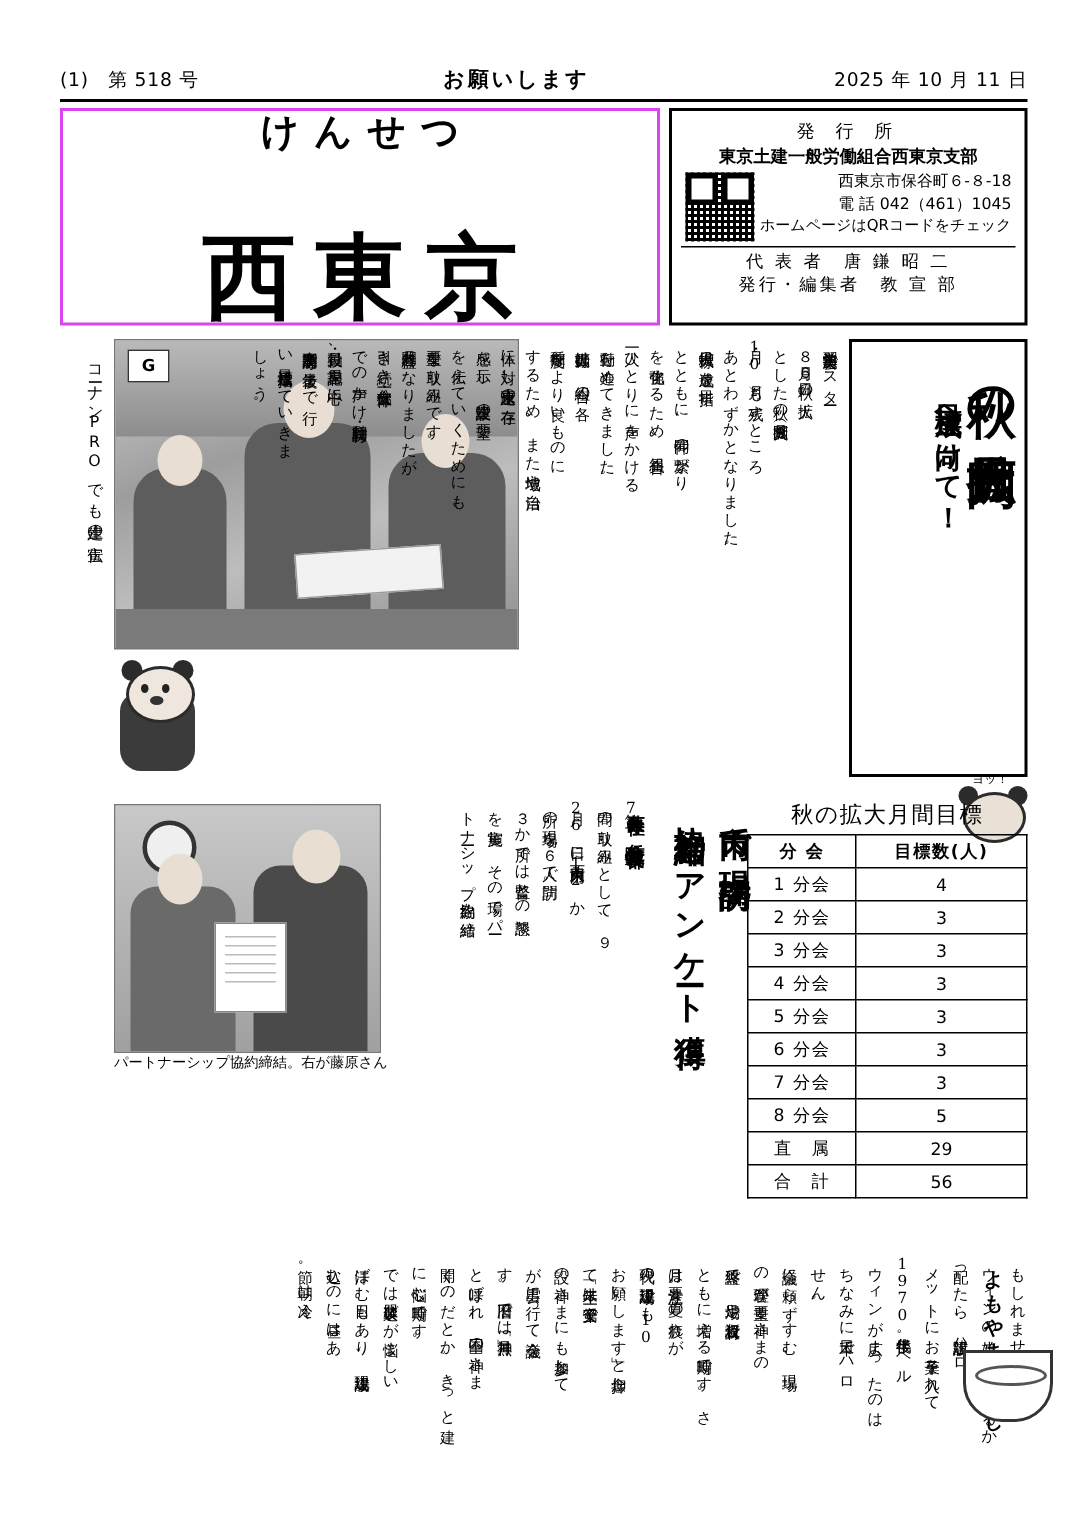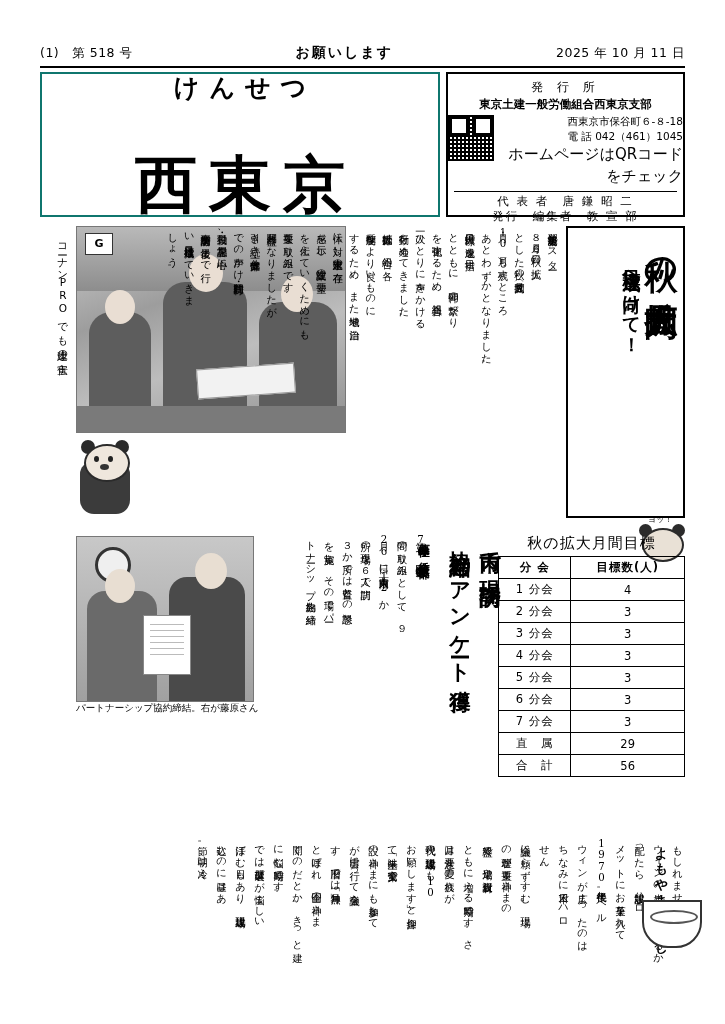--- a/index.html
+++ b/index.html
@@ -19,21 +19,21 @@
     font-size:12.5px;
   }
   .topline .left{letter-spacing:0.5px;}
   .topline .center{font-weight:bold;font-size:14px;letter-spacing:2px;}
   .topline .right{letter-spacing:0.5px;}
   .hr-top{position:absolute;left:40px;top:66px;width:645px;height:2px;background:#000;}
 
   
   .masthead{
     position:absolute;left:40px;top:72px;width:400px;height:145px;
-    border:2px solid #0f766e;box-sizing:border-box;
+    border:2px solid #d946ef;box-sizing:border-box;
     display:flex;flex-direction:column;align-items:center;justify-content:center;gap:48px;
   }
   .mast-kana{
     font-family:"DejaVu Serif", serif;
     font-size:25px;letter-spacing:10px;font-weight:bold;margin-left:10px;
   }
   .mast-main{
     font-family:"DejaVu Serif", serif;
     font-size:62px;font-weight:bold;letter-spacing:12px;margin-left:12px;line-height:1.05;
   }
@@ -226,21 +226,21 @@
   </div>
 
   <div class="pubbox">
     <div class="ttl">発 行 所</div>
     <div class="org">東京土建一般労働組合西東京支部</div>
     <div class="rowline">
       <div class="qr"></div>
       <div class="addr">
         <div>西東京市保谷町６‐８‐18</div>
         <div>電 話 042（461）1045</div>
-        <div style="font-size:15px">ホームページはQRコードをチェック</div>
+        <div style="font-size:10px">ホームページはQRコードをチェック</div>
       </div>
     </div>
     <div class="divline"></div>
     <div class="rep">代 表 者　唐 鎌 昭 二</div>
     <div class="edi">発行・編集者　教 宣 部</div>
   </div>
 
   <div class="photo1">
     <div class="shelf"></div>
     <div class="sign">G</div>
@@ -360,20 +360,24 @@
             <td class="name">5 分会</td>
             <td>3</td>
           </tr>
         <tr>
             <td class="name">6 分会</td>
             <td>3</td>
           </tr>
         <tr>
             <td class="name">7 分会</td>
             <td>3</td>
+          </tr>
+        <tr>
+            <td class="name">8 分会</td>
+            <td>5</td>
           </tr>
         <tr>
             <td class="name">直　属</td>
             <td>29</td>
           </tr>
         <tr>
             <td class="name">合　計</td>
             <td>56</td>
           </tr>
       </tbody>

